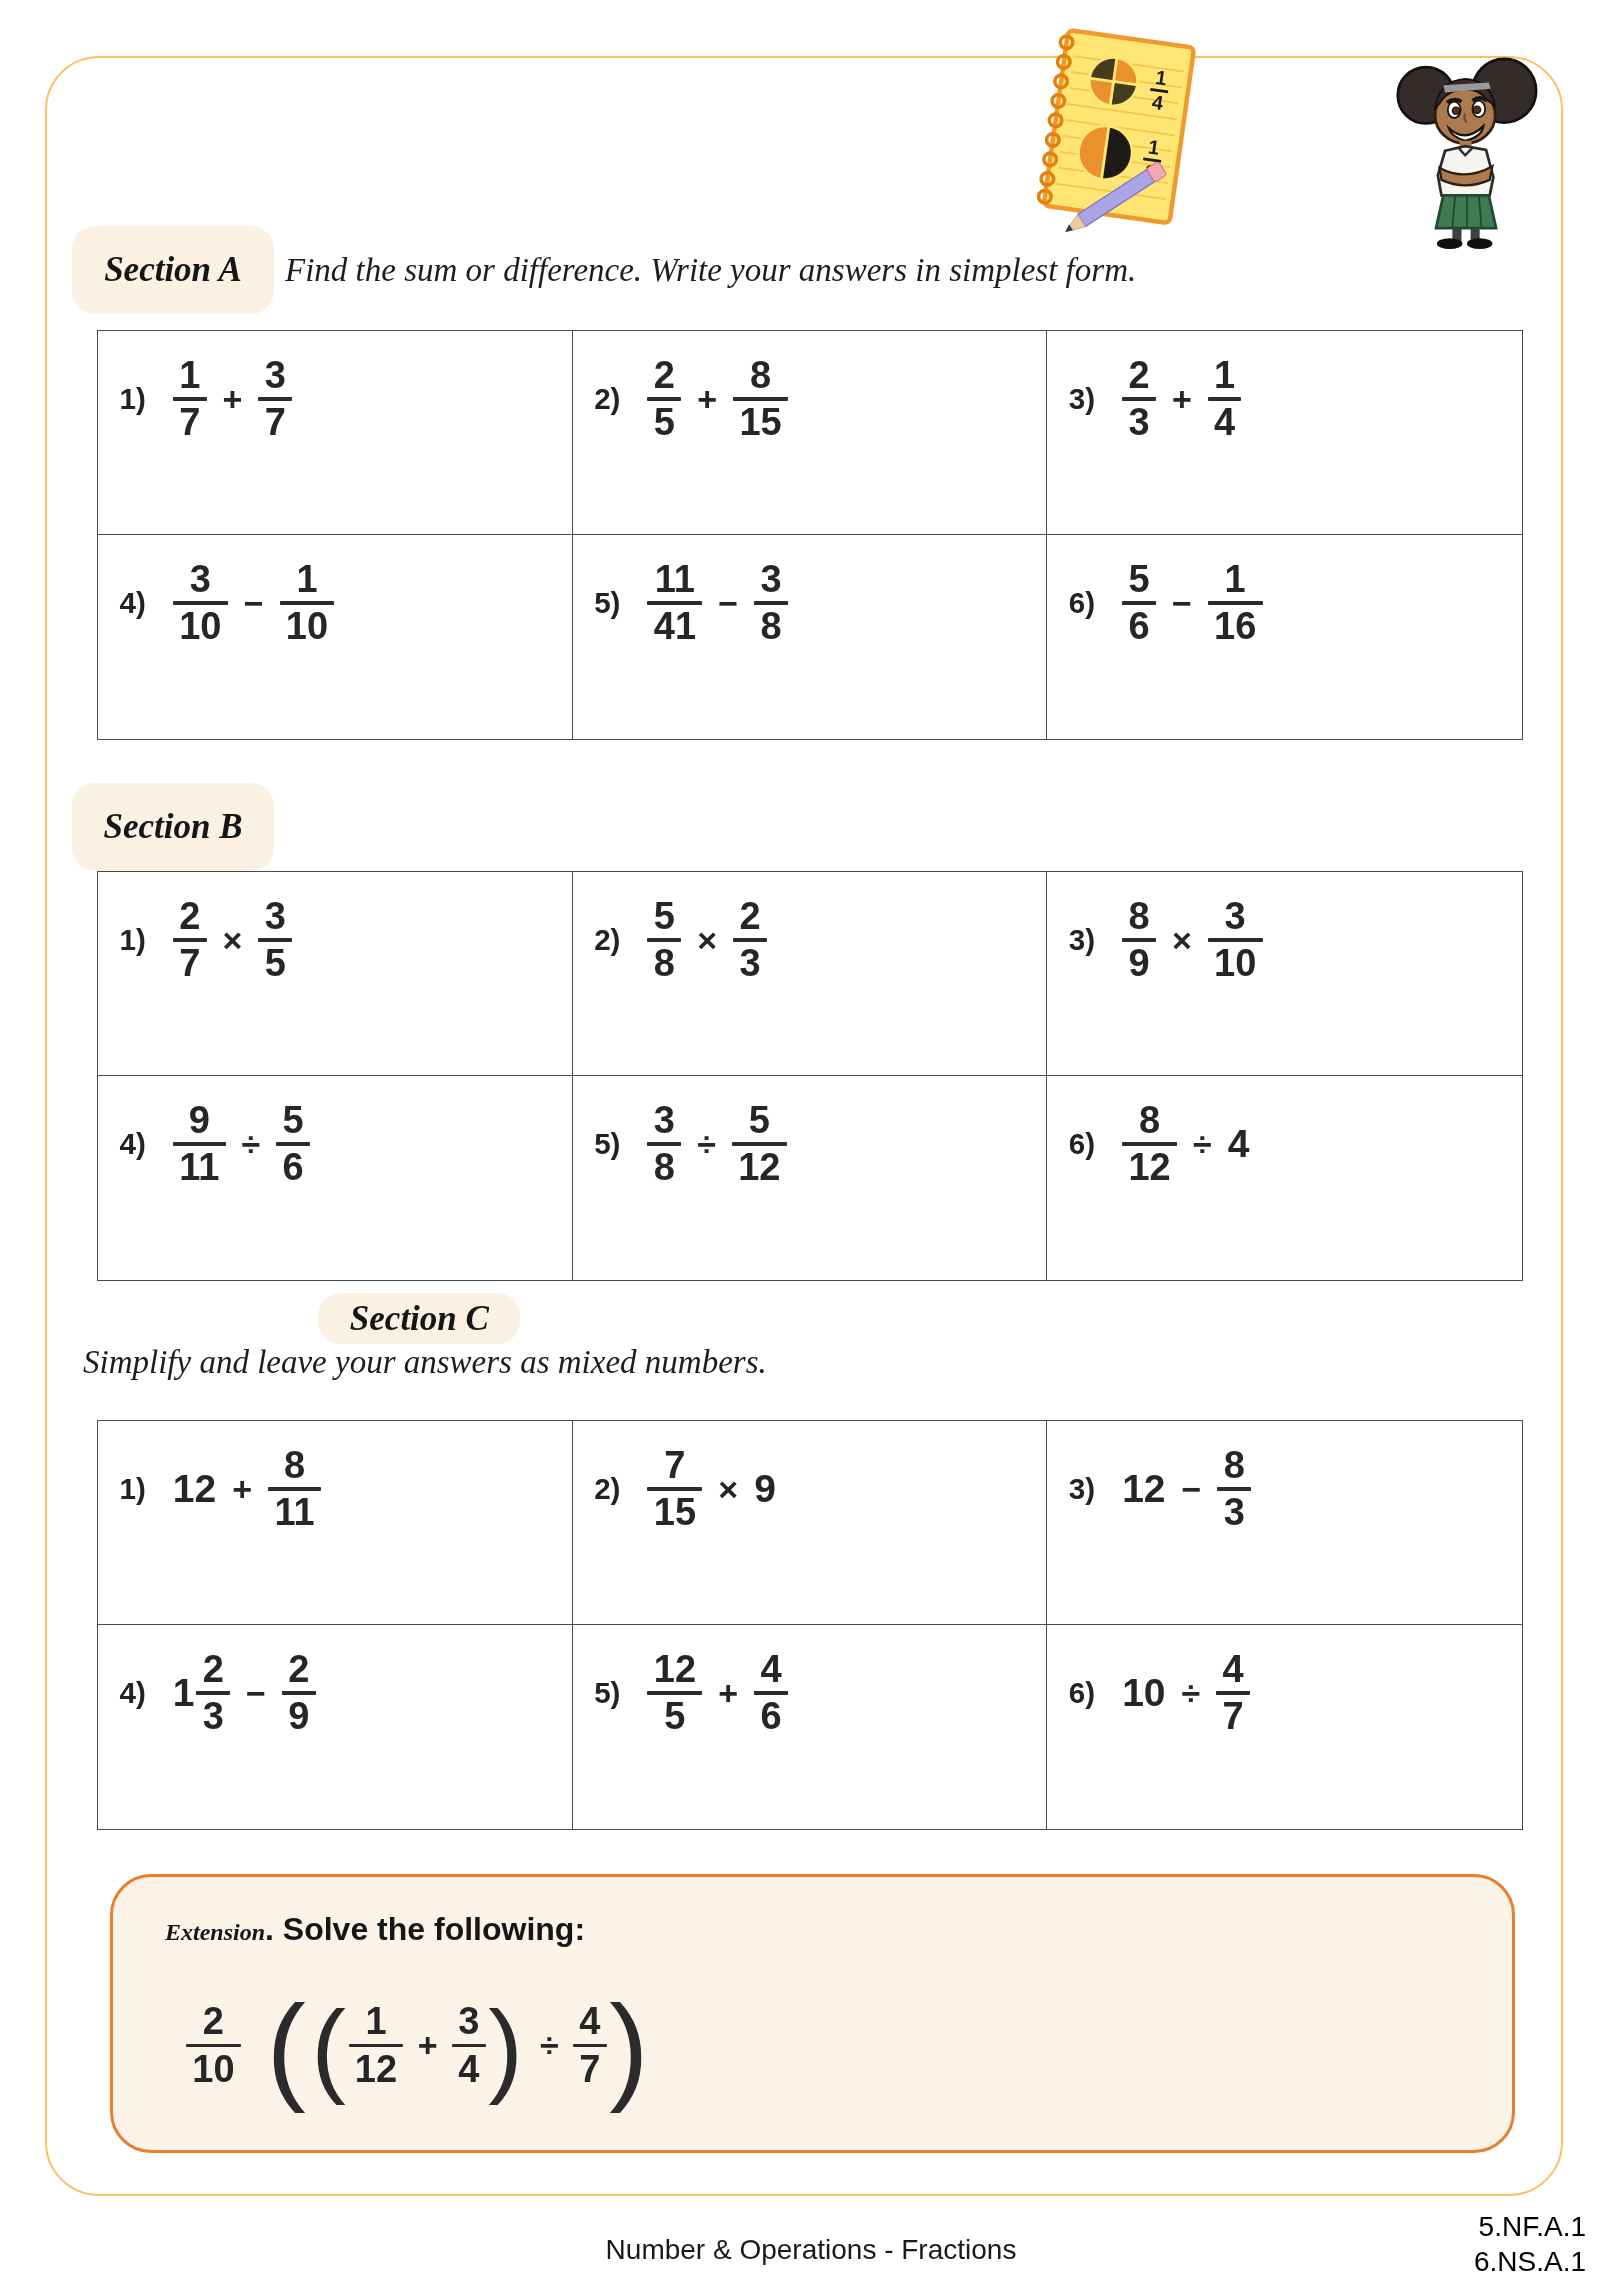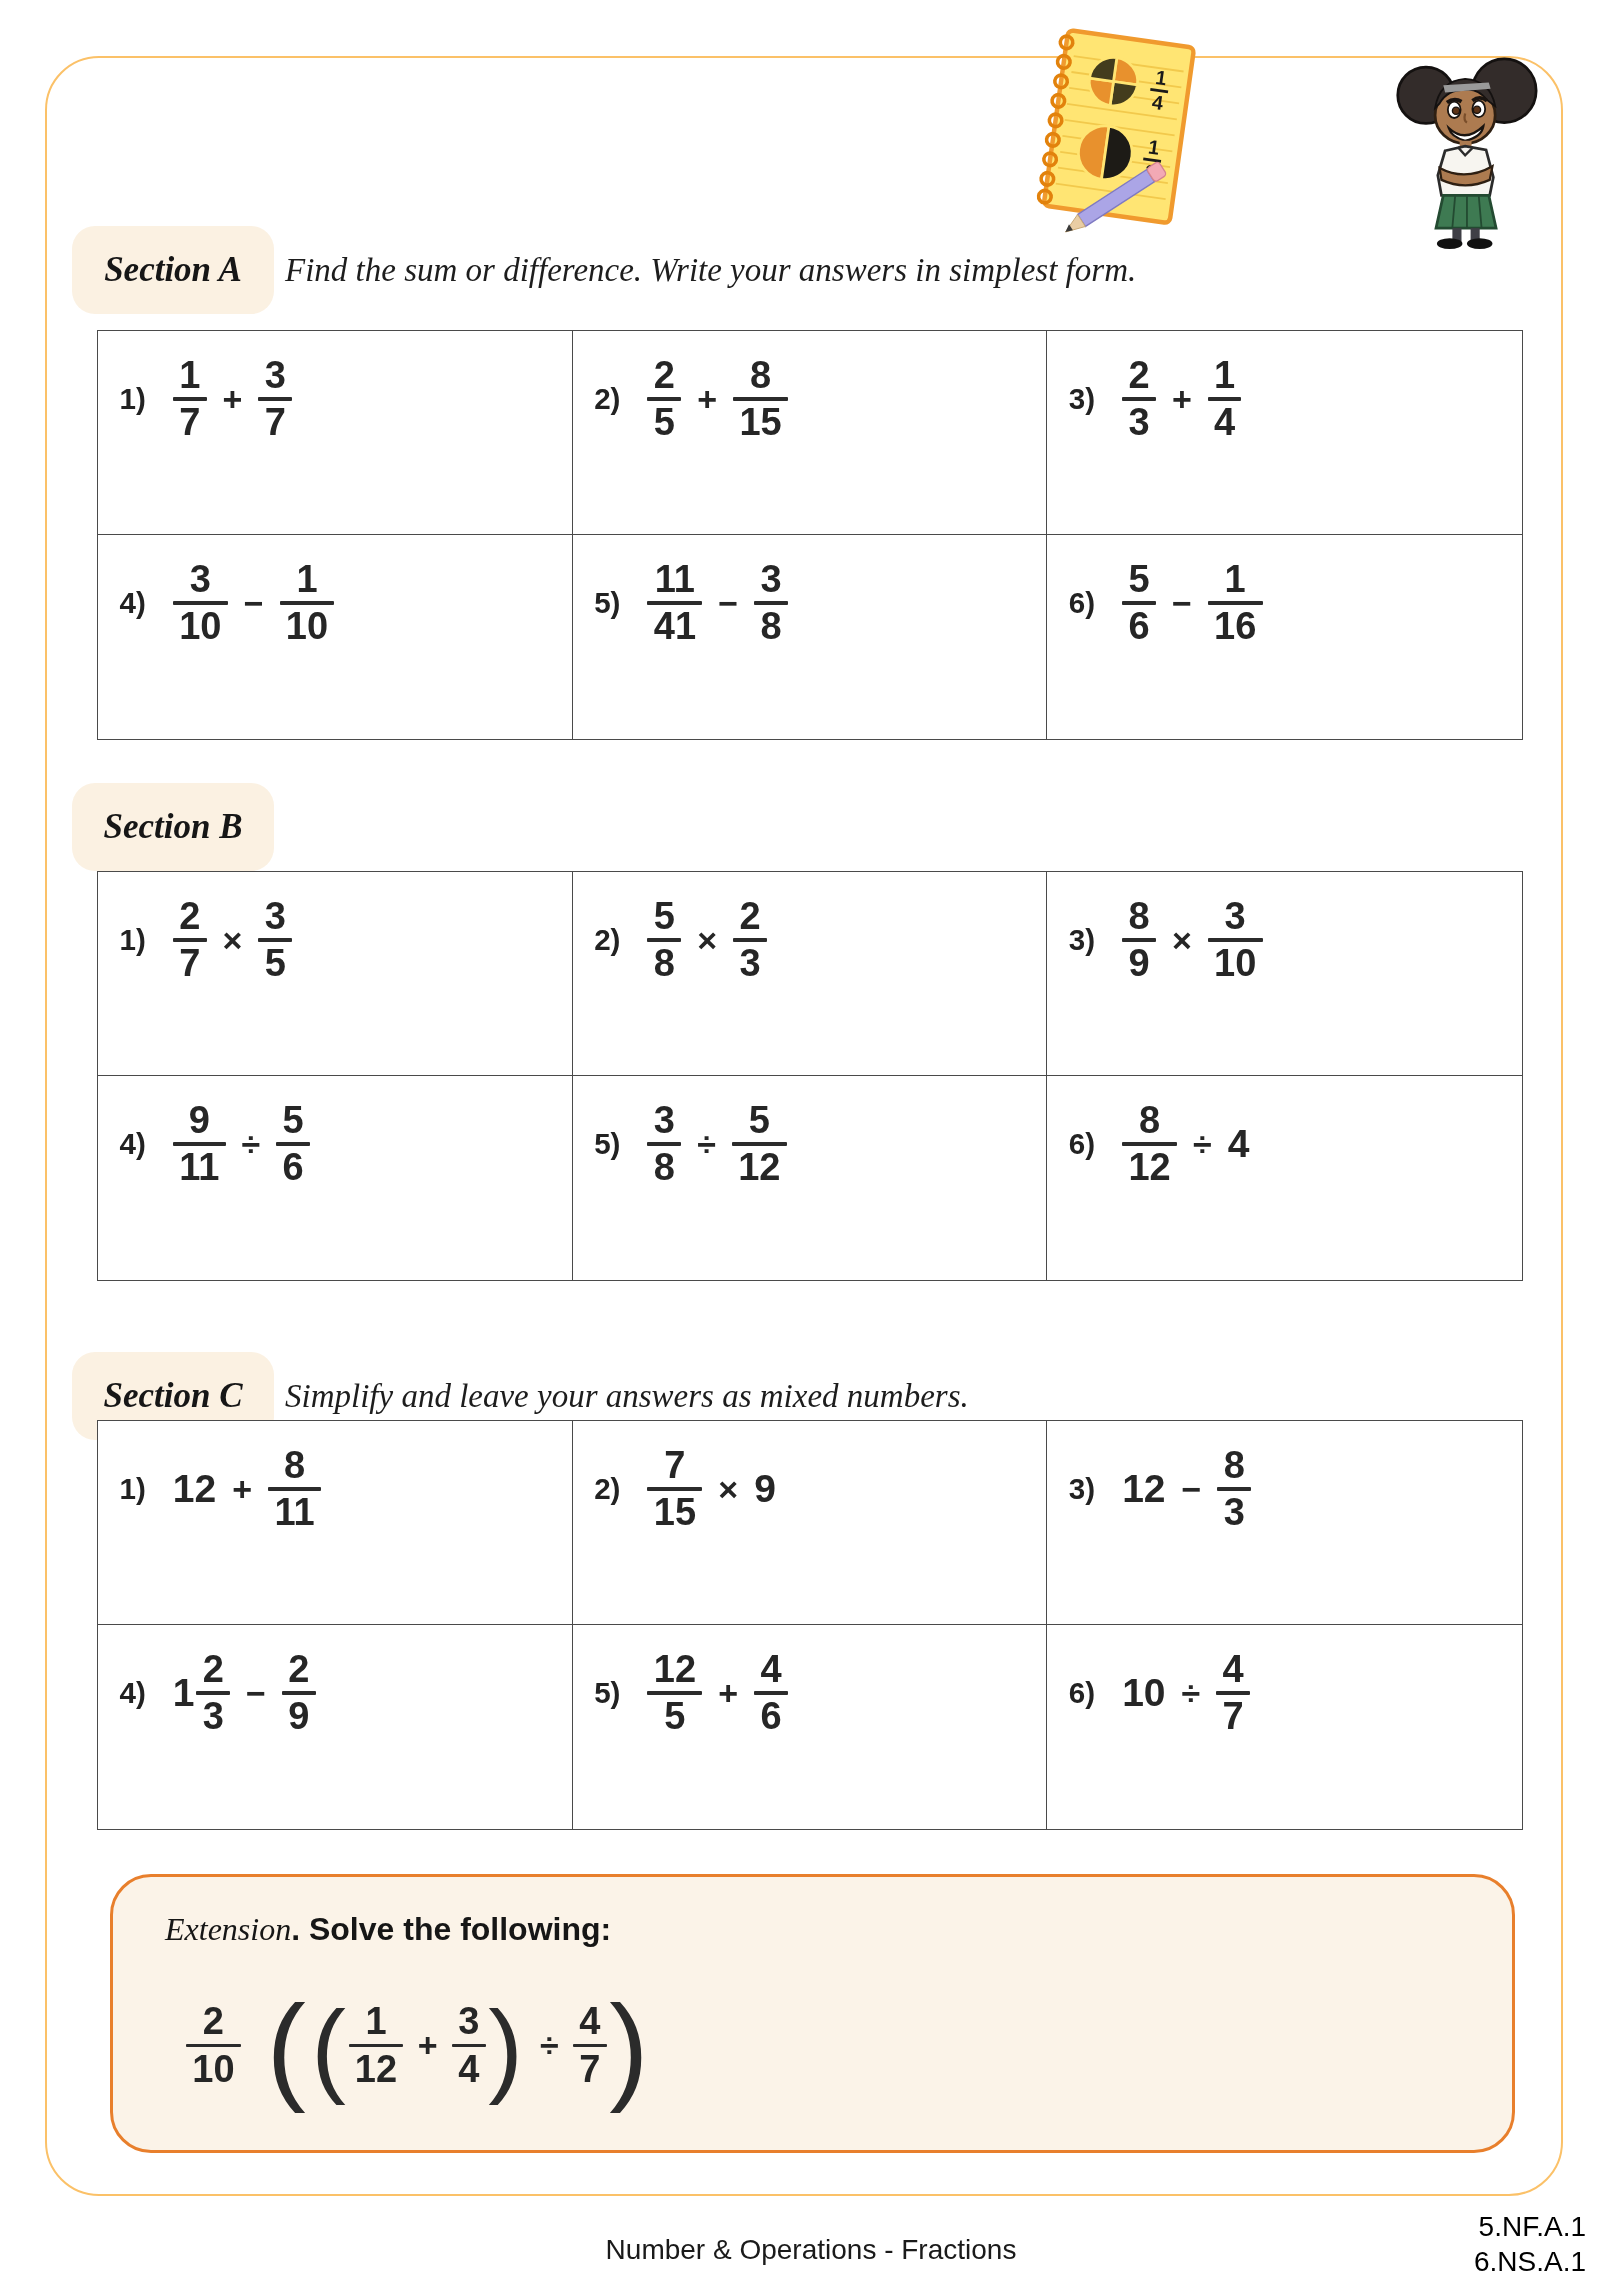--- a/index.html
+++ b/index.html
@@ -18,21 +18,21 @@
   .logo-wrap { position:absolute; right:47px; top:12.5px; width:134px; text-align:center; }
   .logo-text { display:block; margin-top:-1.8px; font-family:"Liberation Serif","DejaVu Serif",serif;
                font-weight:700; font-size:28px; color:#141414; letter-spacing:-0.9px; }
 
   
   .notebook { position:absolute; left:1028px; top:27px; width:179px; height:206px; z-index:5; }
   .girl { position:absolute; left:1386px; top:57px; width:161px; height:193px; z-index:4; }
 
   
   .section-head { position:absolute; left:72px; display:flex; align-items:center; height:88px; }
-  .head-a { top:226px; } .head-b { top:783px; } .head-c { top:1352px; }
+  .head-a { top:226px; } .head-b { top:783px; } .head-c { top:1293px;flex-direction:column; }
   .section-label-box { min-width:202px; height:88px; background:#FBF1E2; border-radius:23px;
                        display:flex; align-items:center; justify-content:center; padding:0 25px; }
   .section-label { font-family:"Liberation Serif","DejaVu Serif",serif; font-style:italic;
                    font-weight:700; font-size:35px; color:#161616; }
   .section-instruction { margin-left:11px; font-family:"Liberation Serif","DejaVu Serif",serif;
                          font-style:italic; font-size:33px; color:#1d1d1d; }
 
   
   .problem-grid { position:absolute; left:97px; width:1426px; height:410px;
                   display:grid; grid-template-columns:1fr 1fr 1fr; grid-template-rows:1fr 1fr;
@@ -54,21 +54,21 @@
   .mixed .whole { margin-right:1.8px; }
   .paren { font-weight:400; color:#2b2b2b; line-height:1; position:relative; top:1.8px; }
   .paren.outer { font-size:118px; margin:0 2.7px; }
   .paren.inner { font-size:104px; margin:0 2.7px; }
 
   
   .extension-box { position:absolute; left:110px; top:1874px; width:1405px; height:279px;
                    background:#FBF3E8; border:3.6px solid #E87F2C; border-radius:41px; }
   .ext-head { position:absolute; left:52px; top:34px; font-size:32px; font-weight:700; color:#161616; }
   .ext-label { font-family:"Liberation Serif","DejaVu Serif",serif; font-style:italic;
-               font-weight:400; font-size:32px; }
+               font-weight:700; font-size:24px; }
   .ext-expr { position:absolute; left:73px; top:97px; display:flex; align-items:center; height:143px; }
   .ext-expr .frac:first-child { margin-right:23px; }
   .ext-expr .op { margin:0 14.3px; }
 
   
   .footer-left { position:absolute; left:39px; top:2212px; font-size:28px; color:#000; line-height:34px; }
   .footer-link { color:#0000EE; text-decoration:underline; }
   .footer-center { position:absolute; left:0; top:2234px; width:100%; text-align:center;
                    font-size:28px; color:#1a1a1a; }
   .footer-right { position:absolute; right:36px; top:2209px; font-size:28px; color:#000;

